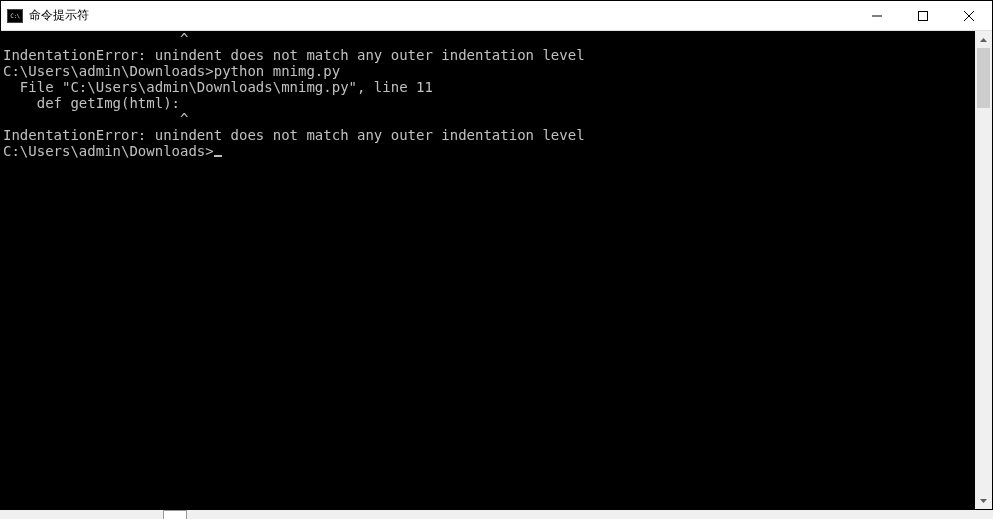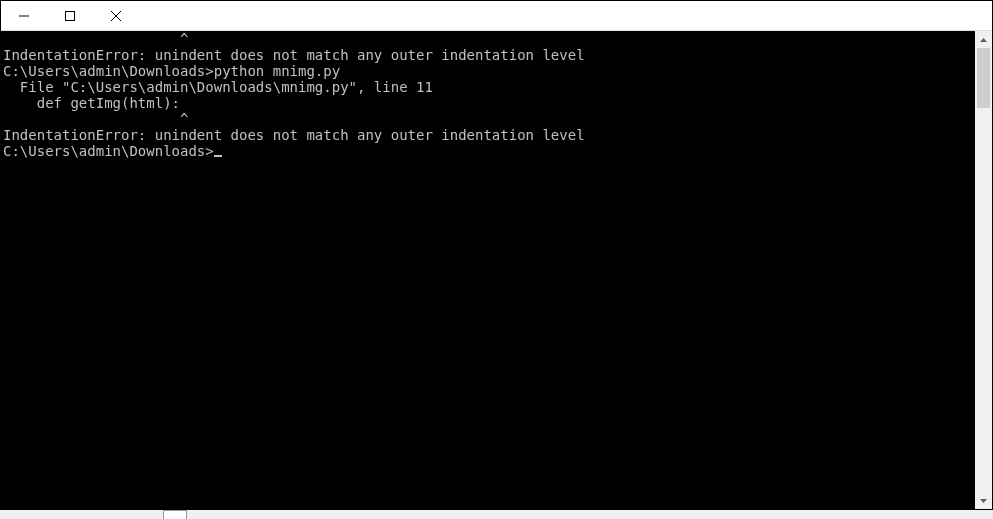--- a/index.html
+++ b/index.html
@@ -136,20 +136,24 @@
       border-right: 1px solid #999;
       border-top: 1px solid #999;
       background: #fff;
     }
   </style>
 </head>
 <body>
 
 <div class="window">
   <div class="titlebar">
+    <div class="titlebar-left">
+      <div class="app-icon"></div>
+      <span class="title-text">命令提示符</span>
+    </div>
     <div class="win-controls">
       <div class="win-btn">
         <svg width="10" height="10" viewBox="0 0 10 10">
             <path d="M0 5 H10" stroke="#000" stroke-width="1"></path>
           </svg>
       </div>
       <div class="win-btn">
         <svg width="10" height="10" viewBox="0 0 10 10">
             <rect x="0.5" y="0.5" width="9" height="9" fill="none" stroke="#000" stroke-width="1"></rect>
           </svg>

